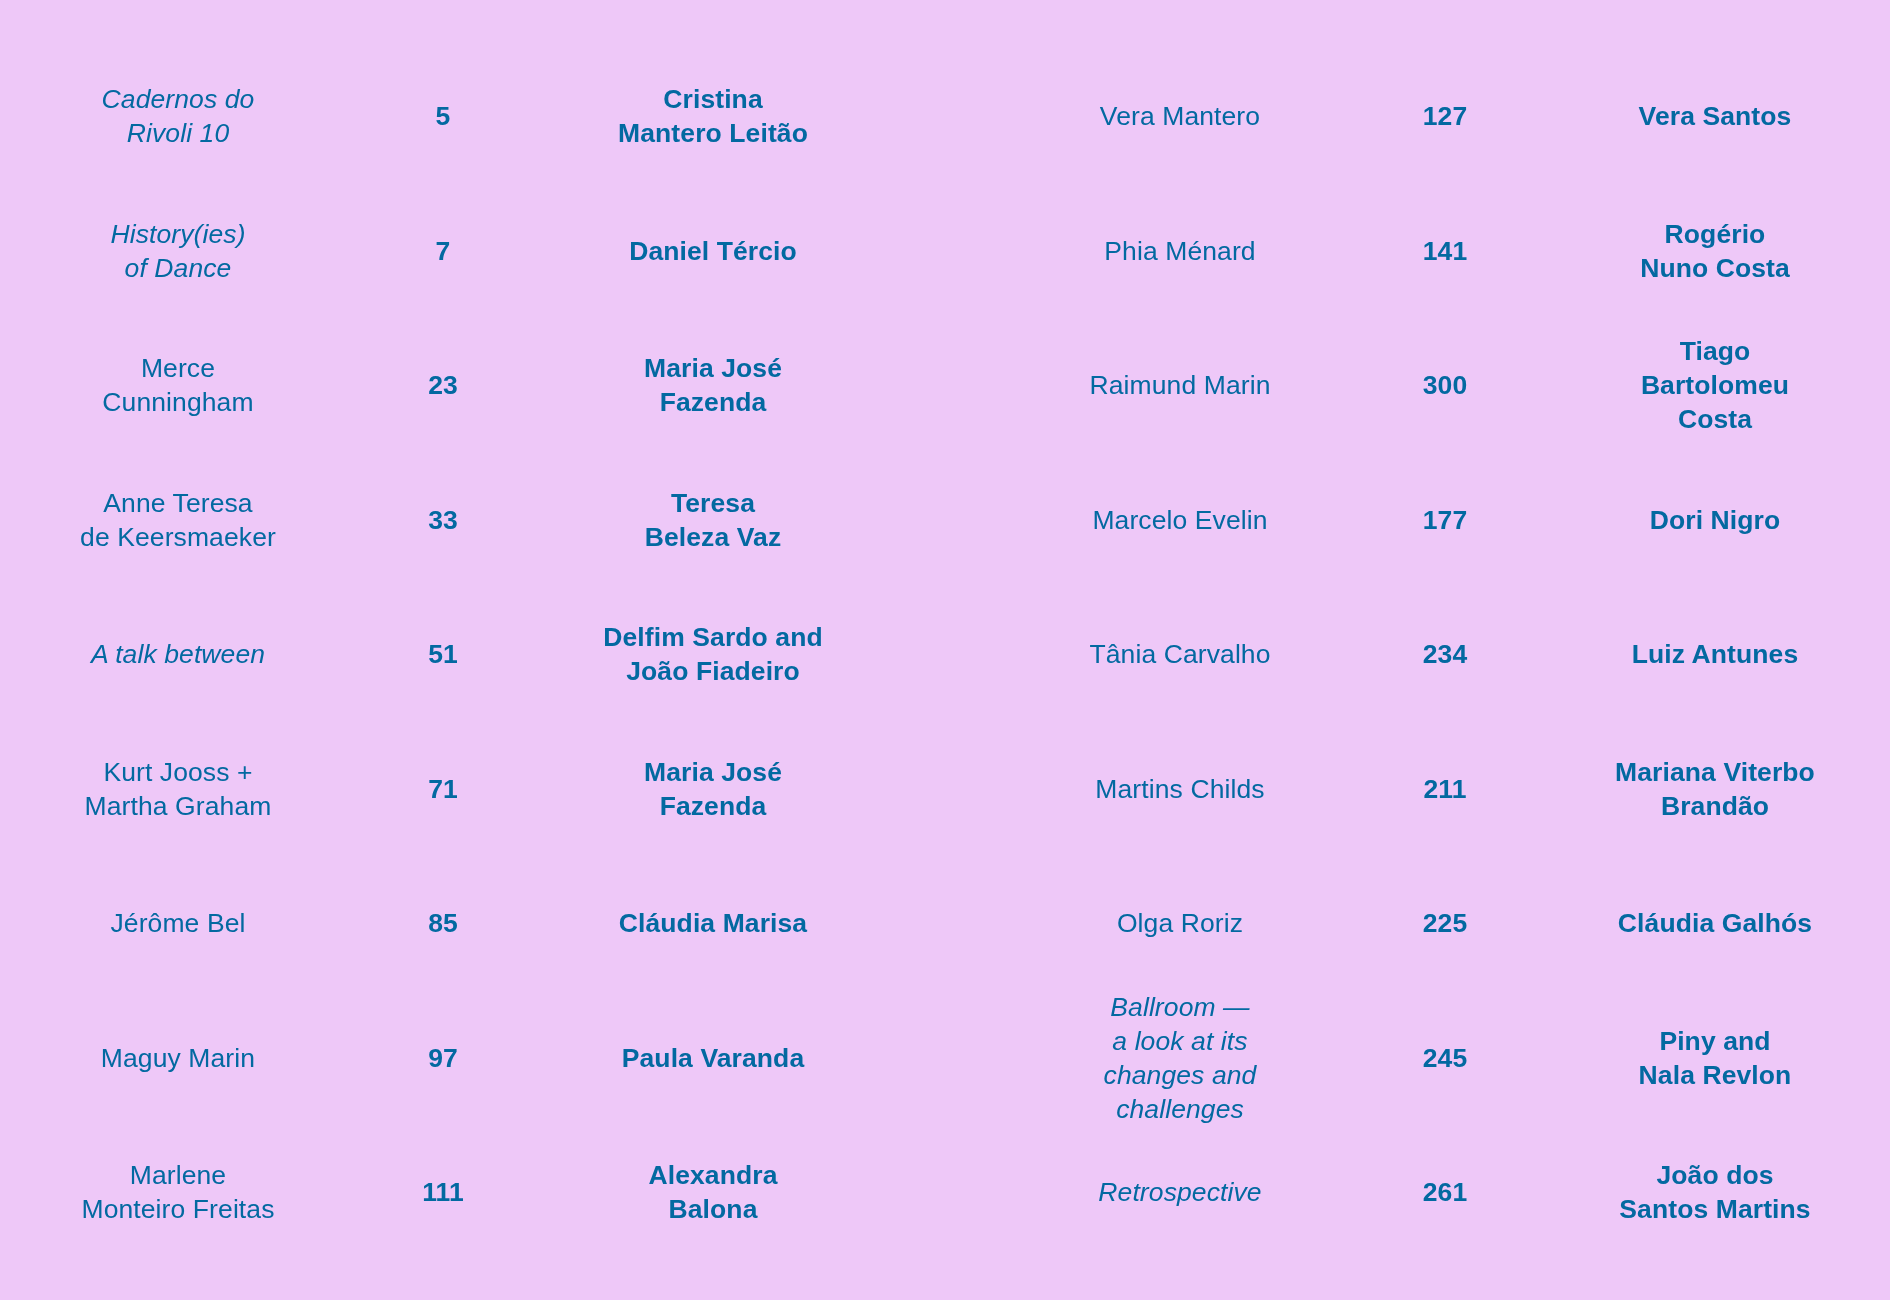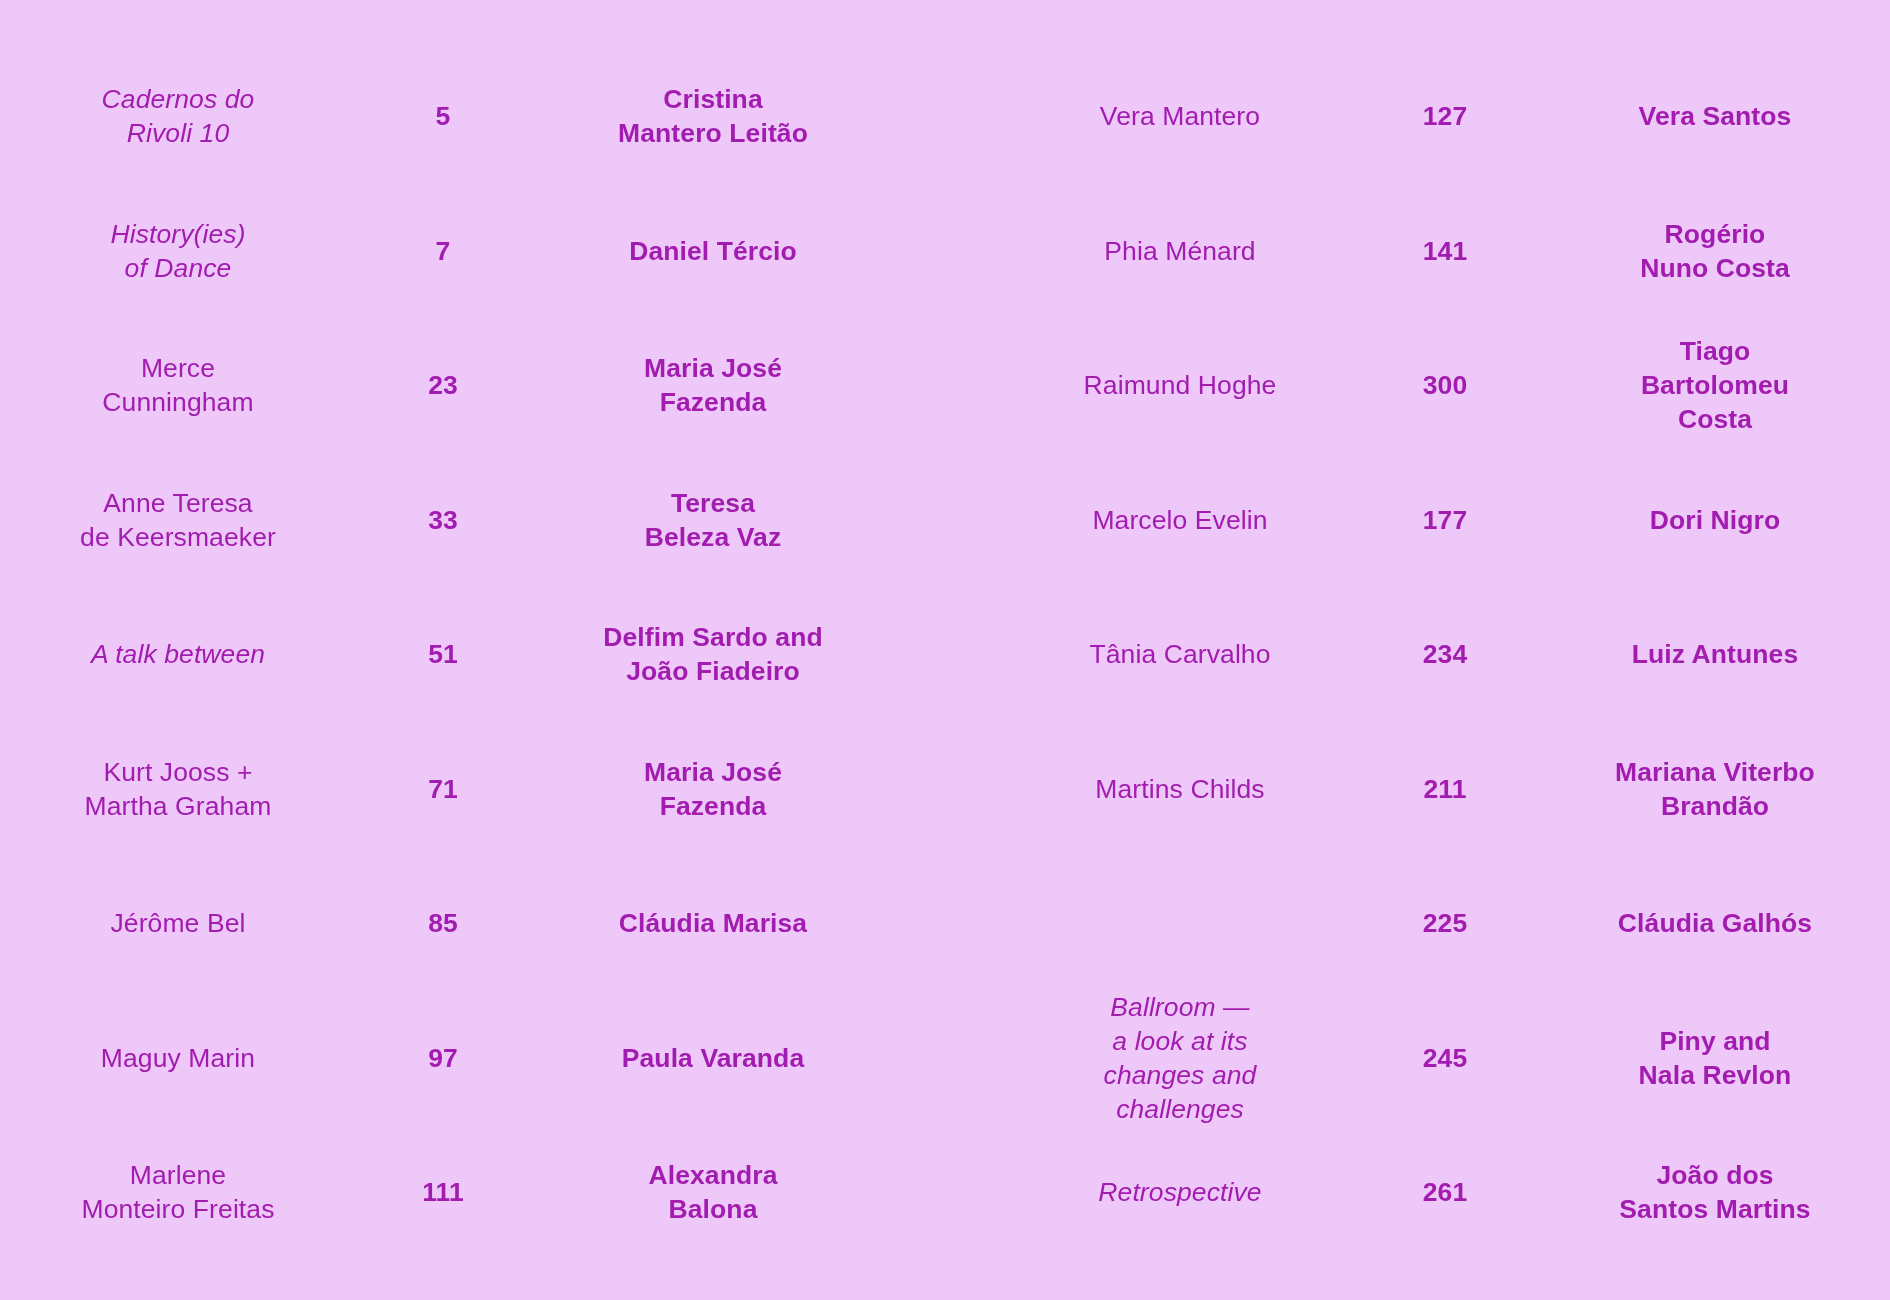--- a/index.html
+++ b/index.html
@@ -5,21 +5,21 @@
   html, body {
     margin: 0;
     padding: 0;
   }
   .page {
     position: relative;
     width: 1890px;
     height: 1300px;
     overflow: hidden;
     background: #eec8f8;
-    color: #a21caf;
+    color: #0369a1;
     font-family: "Liberation Sans", sans-serif;
   }
   .panel {
     position: absolute;
     top: 48.75px;
     width: 945px;
   }
   .panel-left  { left: 0; }
   .panel-right { left: 1002px; }
   .row {
@@ -122,21 +122,21 @@
         <div class="cell cell-page">127</div>
         <div class="cell cell-author">Vera Santos</div>
       </div>
       <div class="row">
         <div class="cell cell-title">Phia Ménard</div>
         <div class="cell cell-page">141</div>
         <div class="cell cell-author">Rogério
 Nuno Costa</div>
       </div>
       <div class="row">
-        <div class="cell cell-title">Raimund Hoghe</div>
+        <div class="cell cell-title">Raimund Marin</div>
         <div class="cell cell-page">300</div>
         <div class="cell cell-author">Tiago
 Bartolomeu
 Costa</div>
       </div>
       <div class="row">
         <div class="cell cell-title">Marcelo Evelin</div>
         <div class="cell cell-page">177</div>
         <div class="cell cell-author">Dori Nigro</div>
       </div>
@@ -145,20 +145,21 @@
         <div class="cell cell-page">234</div>
         <div class="cell cell-author">Luiz Antunes</div>
       </div>
       <div class="row">
         <div class="cell cell-title">Martins Childs</div>
         <div class="cell cell-page">211</div>
         <div class="cell cell-author">Mariana Viterbo
 Brandão</div>
       </div>
       <div class="row">
+        <div class="cell cell-title">Olga Roriz</div>
         <div class="cell cell-page">225</div>
         <div class="cell cell-author">Cláudia Galhós</div>
       </div>
       <div class="row">
         <div class="cell cell-title italic">Ballroom —
 a look at its
 changes and
 challenges</div>
         <div class="cell cell-page">245</div>
         <div class="cell cell-author">Piny and

